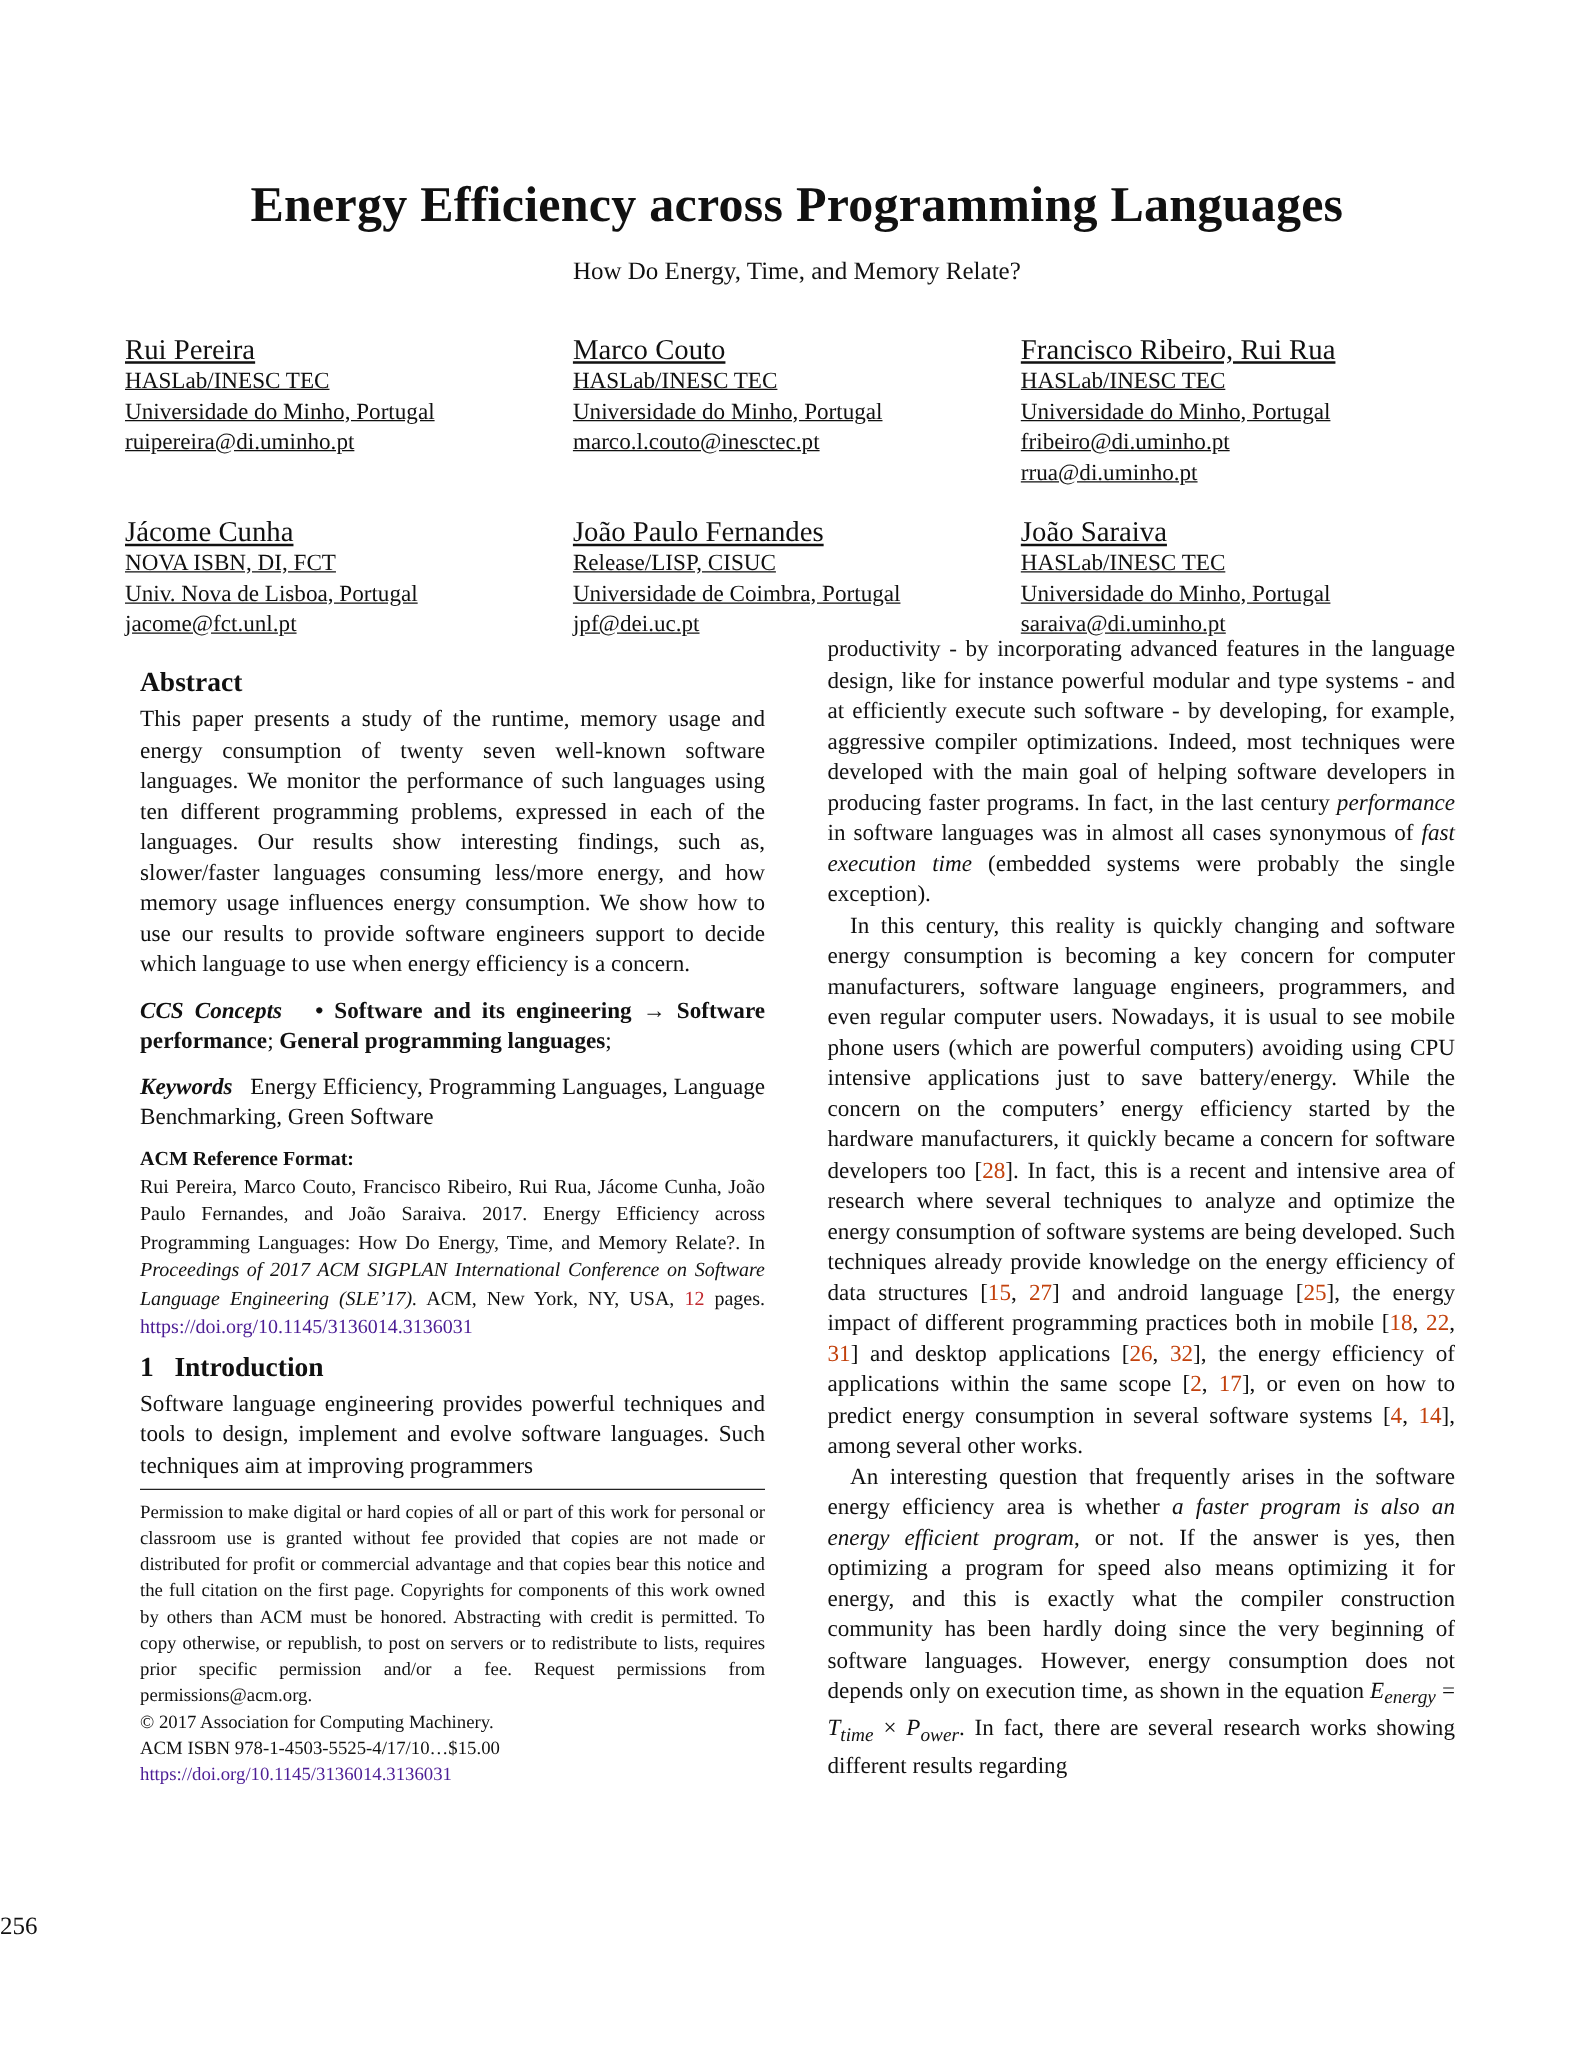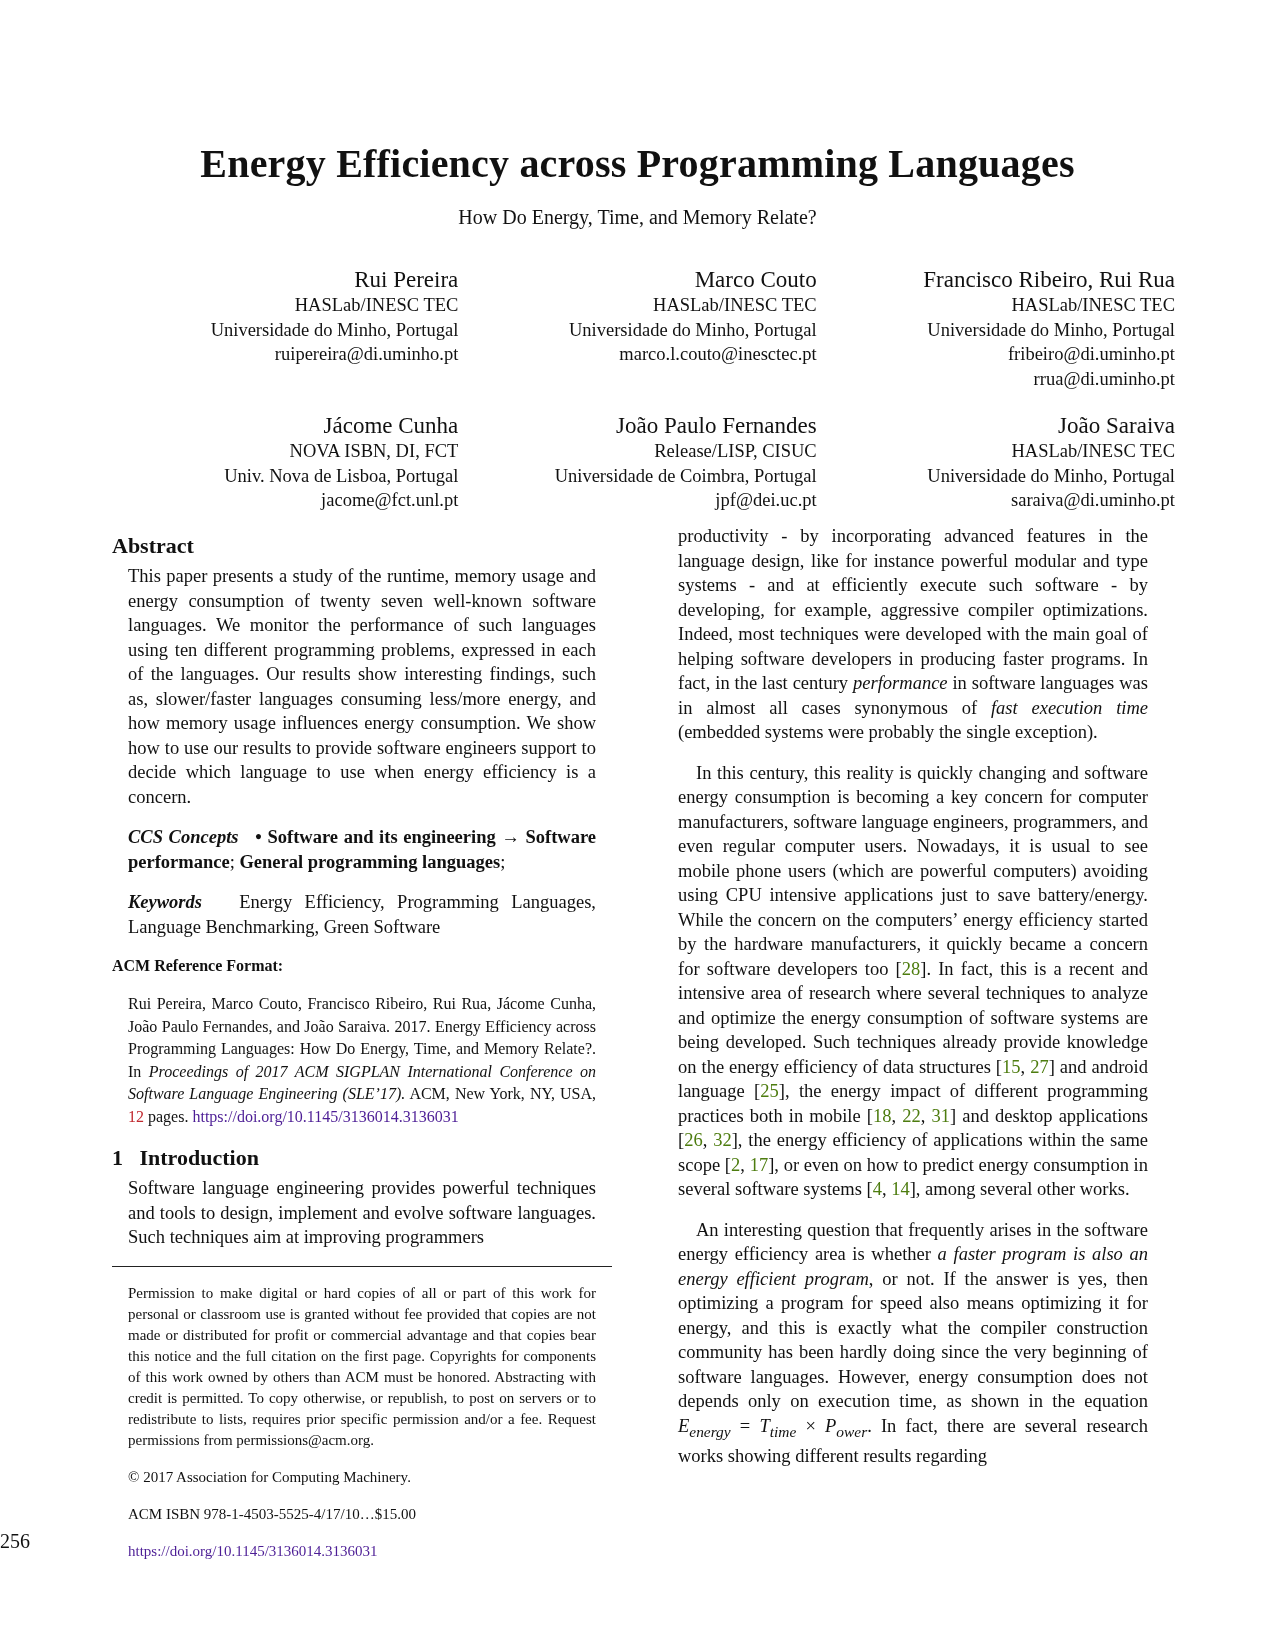--- a/index.html
+++ b/index.html
@@ -1,30 +1,30 @@
 <!DOCTYPE html>
 <html><head>
 <meta charset="utf-8">
 <style>
   html, body { margin:0; padding:0; background:#fff; }
   body { width:1275px; height:1650px; position:relative; font-family:"Liberation Serif","DejaVu Serif",serif; color:#111; overflow:hidden; }
   .title { position:absolute; top:140px; left:0; width:1275px; text-align:center; font-size:40px; font-weight:bold; letter-spacing:0.2px; }
   .subtitle { position:absolute; top:206px; left:0; width:1275px; text-align:center; font-size:20px; }
-  .authors { position:absolute; left:100px; width:1075px; display:grid; grid-template-columns:repeat(3, 1fr); text-align:right; }
+  .authors { position:absolute; left:100px; width:1075px; display:grid; grid-template-columns:repeat(3, 1fr); text-align:left;text-decoration:underline; }
   .authors.row1 { top:266px; }
   .authors.row2 { top:412px; }
   .author .name { font-size:23px; line-height:27px; }
   .author .line { font-size:18.5px; line-height:24.5px; }
   .col { position:absolute; font-size:18.5px; line-height:24.5px; text-align:justify; }
   .left { left:112px; width:500px; }
   .right { left:662px; width:502px; }
   h2 { font-size:22px; font-weight:bold; margin:0; line-height:28px; }
-  p { margin:16px; }
+  p { margin:0; }
   .indent { text-indent:18px; }
-  .cite { color:#4d7c0f; }
+  .cite { color:#c2410c; }
   .red { color:#c0282e; }
   .link { color:#4c1d95; }
   .small { font-size:15px; line-height:21px; }
   .refhead { font-size:16px; font-weight:bold; line-height:22px; }
   .rule { border-top:1.5px solid #222; margin:6px 0 8px 0; }
   .pagenum { position:absolute; top:1530px; left:0; width:1056px; text-align:left; font-size:20px; }
   .math { font-style:italic; }
 </style>
 </head>
 <body>

